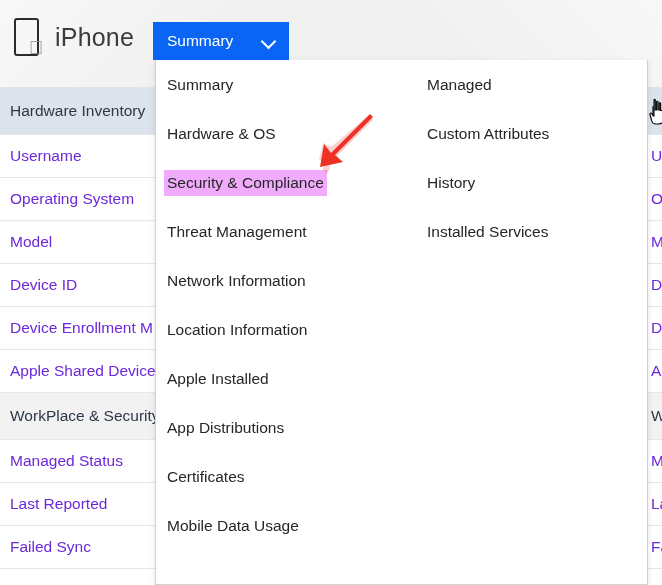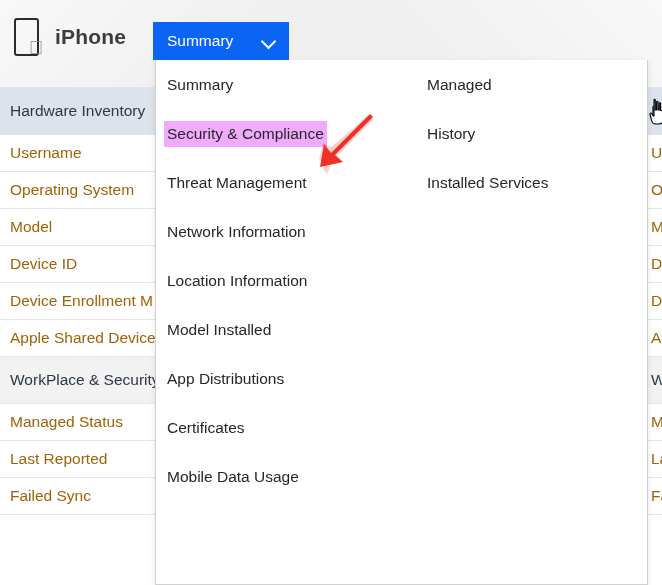--- a/index.html
+++ b/index.html
@@ -32,21 +32,21 @@
   .phone-icon { width: 27px; height: 38px; position: relative; }
   .phone-icon .body {
     position: absolute; left: 0; top: 0; width: 25px; height: 38px;
     border: 2.6px solid #2b2b2b; border-radius: 3px; background: transparent;
   }
   .phone-icon .apple {
     position: absolute; right: -2px; bottom: -1px;
     font-size: 19px; line-height: 19px; color: #8c8c8c;
   }
   .device-name {
-    font-size: 21px; color: #3c3c3c; font-weight: 700; letter-spacing: .2px;
+    font-size: 25px; color: #3c3c3c; font-weight: 400; letter-spacing: .2px;
   }
 
   
   .summary-btn {
     position: absolute; left: 153px; top: 22px; width: 136px; height: 38px;
     background: #0a65f5; color: #ffffff; border: none;
     display: flex; align-items: center; padding: 0 14px;
     font-family: "Liberation Sans", sans-serif; font-size: 15.5px;
     cursor: pointer;
   }
@@ -60,24 +60,24 @@
     border-right: 2.2px solid #ffffff; border-bottom: 2.2px solid #ffffff;
     transform: rotate(45deg);
   }
 
   
   .attr-table {
     position: absolute; left: 0; top: 88px; width: 163px;
     border-right: 1px solid #d8d8d8;
   }
   .attr-row {
-    height: 37px; display: flex; align-items: center;
+    height: 43px; display: flex; align-items: center;
     padding-left: 10px;
     border-bottom: 1px solid #e6e6e6;
-    font-size: 15.5px; color: #a16207; white-space: nowrap;
+    font-size: 15.5px; color: #6d28d9; white-space: nowrap;
   }
   .attr-row.section {
     background: #dde3ec; color: #2d3748; height: 47px; text-align: center;
   }
   .attr-row.section.alt { background: #f2f2f2; }
 
   
   .attr-table-right {
     position: absolute; left: 648px; top: 88px; width: 14px;
   }
@@ -208,48 +208,54 @@
   <button class="summary-btn">
     <span class="lbl">Summary</span>
     <span class="chev"></span>
   </button>
 
   <div class="dropdown">
     <div class="dd-col left">
         <div class="dd-item">
           <span class="txt">Summary</span>
         </div>
+        <div class="dd-item">
+          <span class="txt">Hardware &amp; OS</span>
+        </div>
         <div class="dd-item highlight">
           <span class="txt">Security &amp; Compliance</span>
         </div>
         <div class="dd-item">
           <span class="txt">Threat Management</span>
         </div>
         <div class="dd-item">
           <span class="txt">Network Information</span>
         </div>
         <div class="dd-item">
           <span class="txt">Location Information</span>
         </div>
         <div class="dd-item">
-          <span class="txt">Model Installed</span>
+          <span class="txt">Apple Installed</span>
         </div>
         <div class="dd-item">
           <span class="txt">App Distributions</span>
         </div>
         <div class="dd-item">
           <span class="txt">Certificates</span>
         </div>
         <div class="dd-item">
           <span class="txt">Mobile Data Usage</span>
         </div>
       </div>
     <div class="dd-col right">
         <div class="dd-item">
           <span class="txt">Managed</span>
+        </div>
+        <div class="dd-item">
+          <span class="txt">Custom Attributes</span>
         </div>
         <div class="dd-item">
           <span class="txt">History</span>
         </div>
         <div class="dd-item">
           <span class="txt">Installed Services</span>
         </div>
       </div>
   </div>
 

